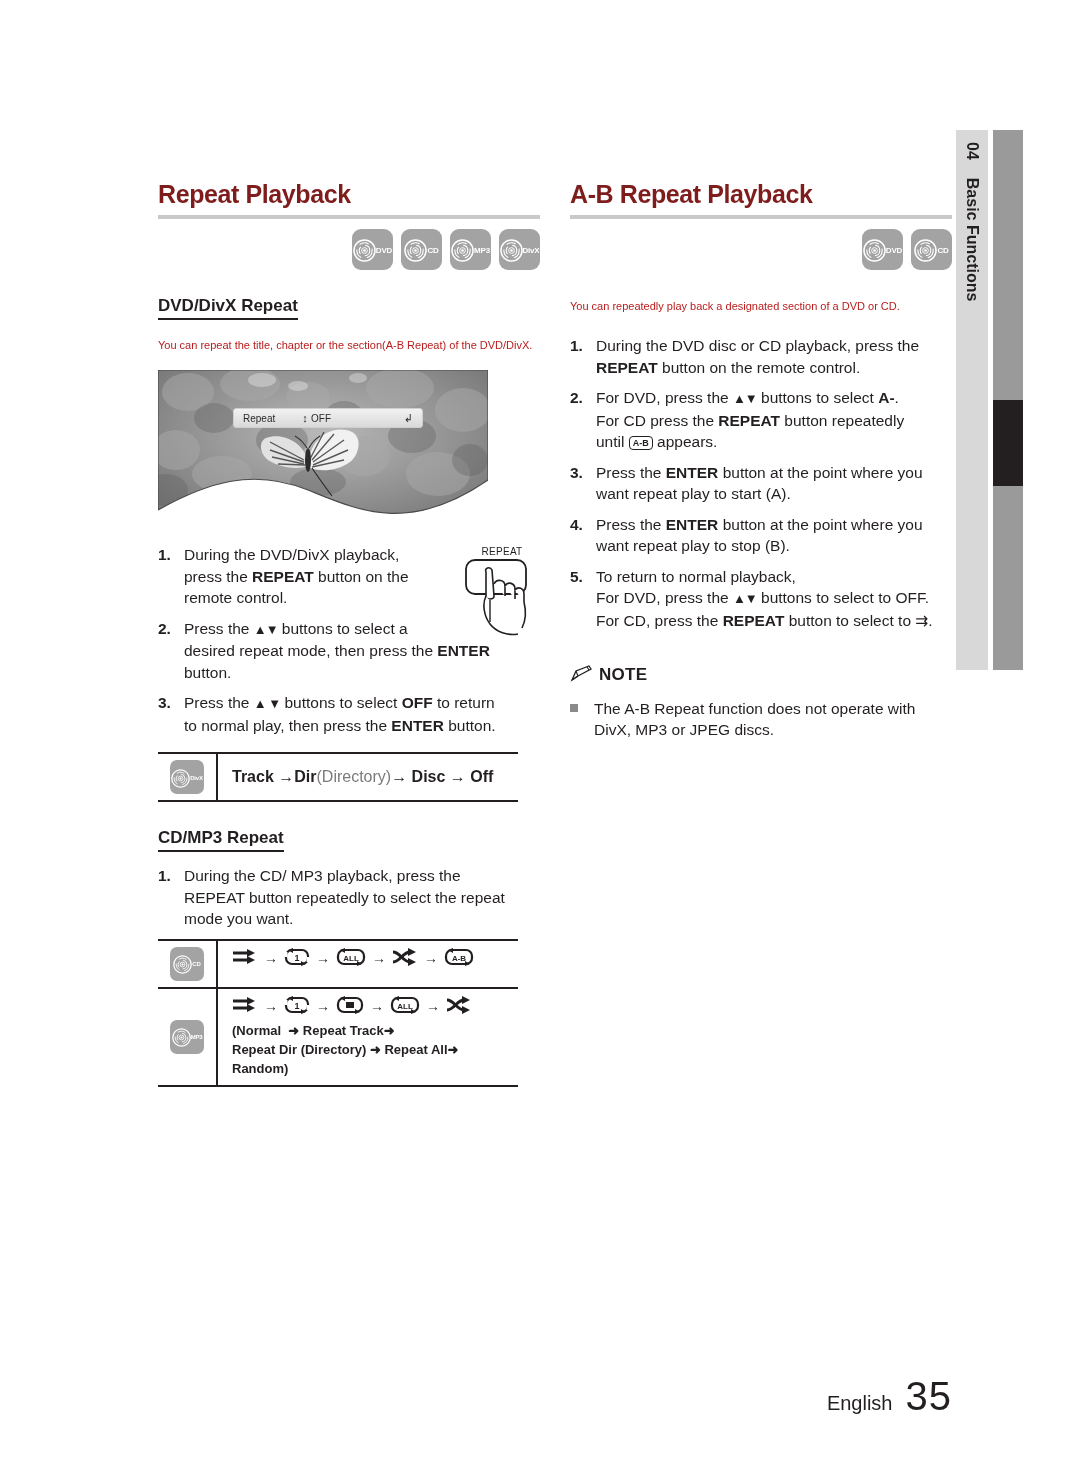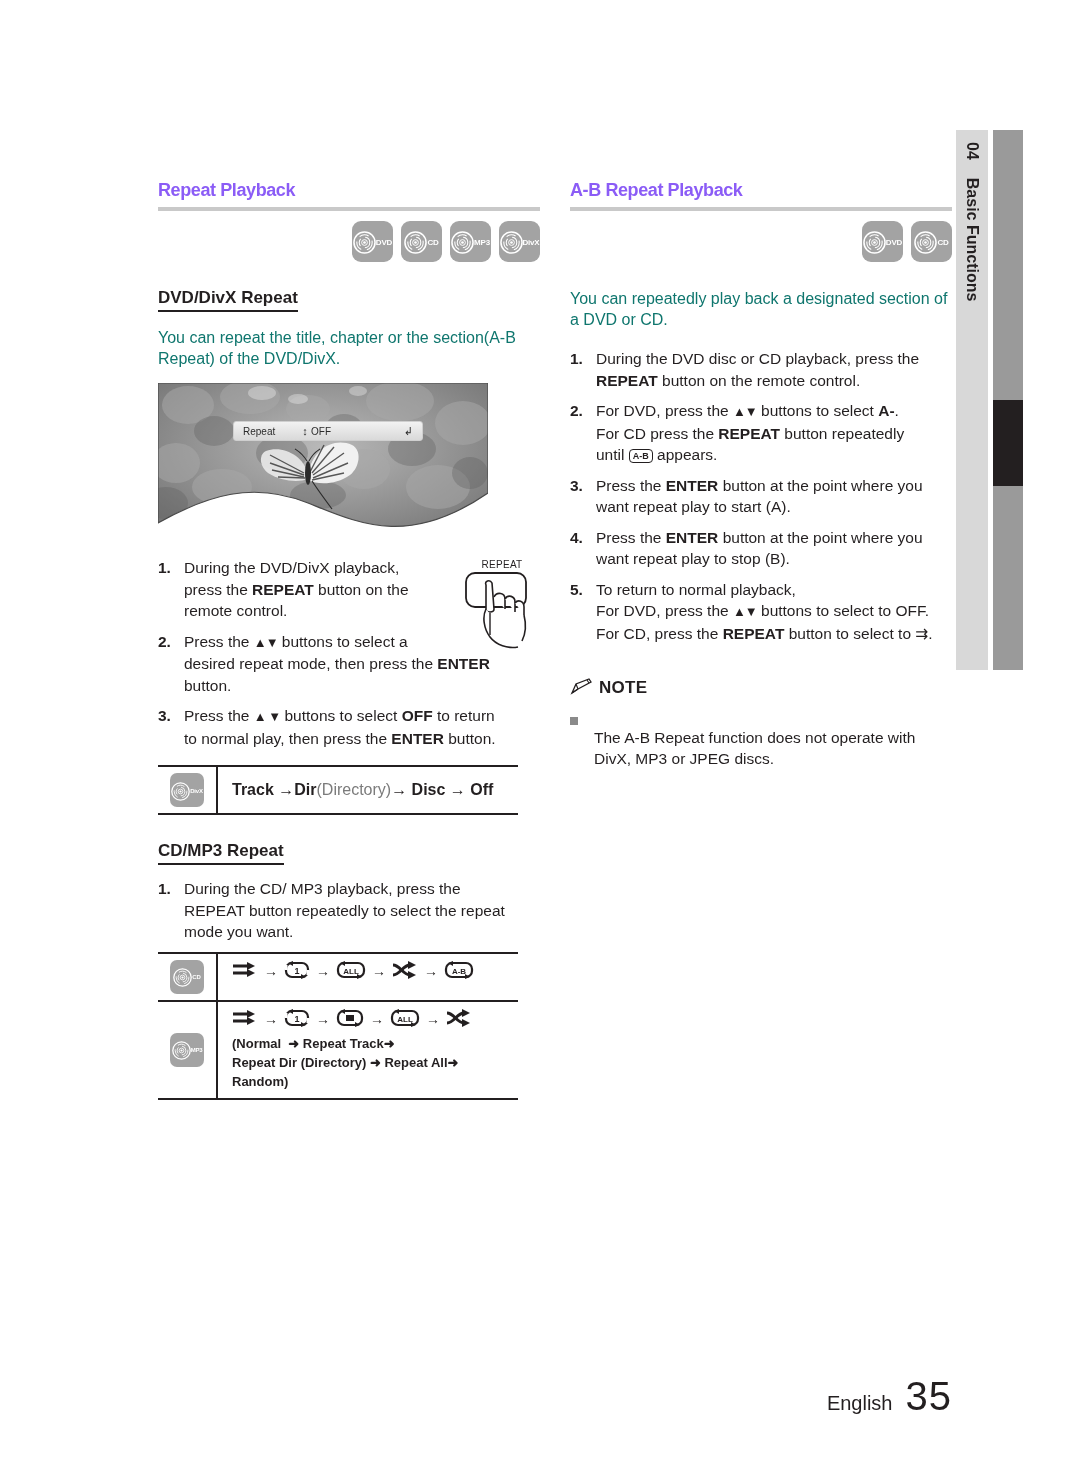--- a/index.html
+++ b/index.html
@@ -39,22 +39,22 @@
     position:absolute; left:993px; top:400px;
     width:30px; height:86px;
     background:#231f20;
   }
 
   
   .col-left{position:absolute;left:158px;top:180px;width:382px;}
   .col-right{position:absolute;left:570px;top:180px;width:382px;}
 
   h1.sec-title{
-    font-size:18px;font-weight:bold;margin:0 0 6px 0;
-    letter-spacing:-0.4px;color:#8b5cf6;
+    font-size:25px;font-weight:bold;margin:0 0 6px 0;
+    letter-spacing:-0.4px;color:#7f1d1d;
   }
   .rule{height:4px;background:#c9c9c9;width:100%;margin-bottom:10px;}
 
   
   .badge-row{display:flex;gap:8px;justify-content:flex-end;margin:10px 0 0 0;}
   .badge{
     width:41px;height:41px;border-radius:9px;background:#a3a3a3;
     display:flex;flex-direction:row;align-items:center;justify-content:center;
     box-sizing:border-box;padding-top:2px;
   }
@@ -66,21 +66,21 @@
   }
   .badge.small{width:34px;height:34px;border-radius:7px;}
   .badge.small .disc{width:19px;height:19px;}
   .badge.small .blabel{font-size:6px;line-height:7px;}
 
   
   h2.sub-title{
     font-size:17px;font-weight:bold;margin:26px 0 3px 0;display:inline-block;
     border-bottom:2px solid #231f20;padding-bottom:2px;color:#231f20;
   }
-  .para{font-size:16px;line-height:21px;margin:12px 0 0 0;color:#0f766e;}
+  .para{font-size:11px;line-height:21px;margin:12px 0 0 0;color:#b91c1c;}
 
   
   .figure{
     position:relative;margin-top:14px;width:330px;height:160px;
   }
   .figure svg{display:block;}
   .osd{
     position:absolute;left:75px;top:38px;width:190px;height:20px;
     background:linear-gradient(#f2f2f2,#d9d9d9);
     border-radius:3px;display:flex;align-items:center;
@@ -123,21 +123,21 @@
   .glyph-line{font-size:18px;display:flex;align-items:center;gap:6px;margin-bottom:3px;font-weight:bold;}
   .glyph-line .arw{font-size:14px;font-weight:normal;}
   .seq{font-size:13px;font-weight:bold;line-height:19px;}
 
   
   .note-head{display:flex;align-items:flex-start;gap:7px;margin-top:34px;}
   .note-head .ntxt{font-size:17px;font-weight:bold;letter-spacing:0.3px;}
   .note-body{display:flex;margin-top:12px;font-size:15.5px;line-height:21px;}
   .note-body .bullet{width:24px;flex:none;padding-top:6px;}
   .note-body .bullet i{display:block;width:8px;height:8px;background:#8a8a8a;}
-  .note-body .ntext{flex:1;margin-top:16px;}
+  .note-body .ntext{flex:1;}
 
   
   .footer{
     position:absolute;left:0;right:0;bottom:60px;
     display:flex;justify-content:flex-end;align-items:baseline;
     padding-right:128px;gap:13px;
   }
   .footer .lang{font-size:20px;color:#231f20;}
   .footer .pnum{font-size:40px;color:#231f20;letter-spacing:1px;}
 

